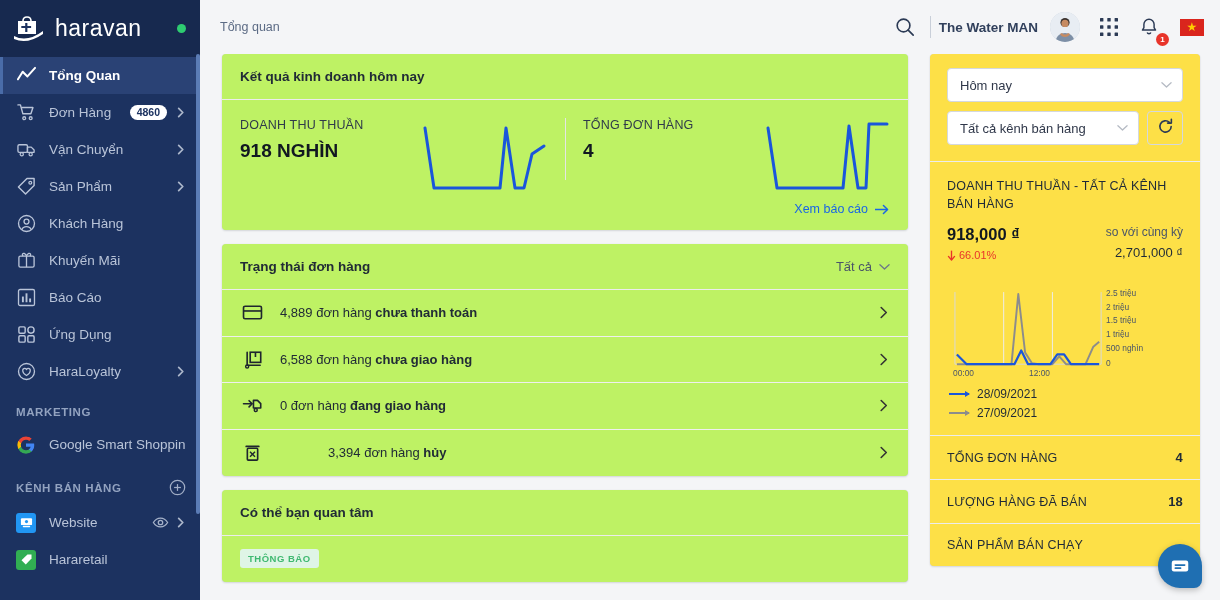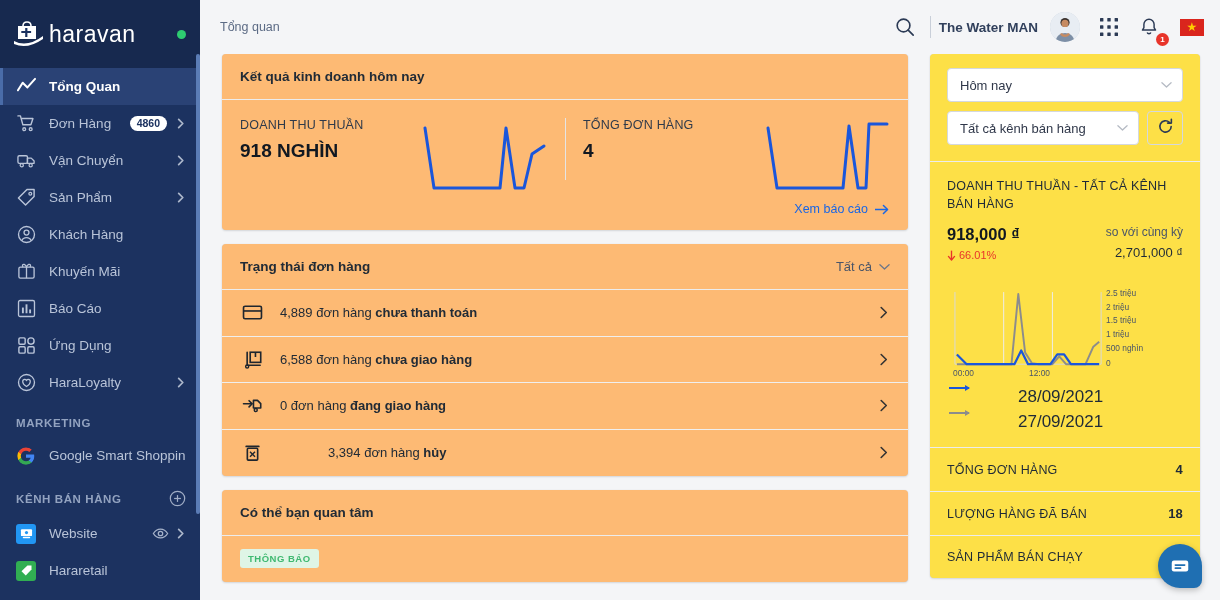--- a/index.html
+++ b/index.html
@@ -13,22 +13,22 @@
   .app { display: flex; width: 1220px; height: 600px; }
 
   
   .sidebar {
     width: 200px; min-width: 200px; height: 600px;
     background: #1c3260;
     position: relative;
     overflow: hidden;
   }
   .sb-logo {
-    height: 68px; display: flex; align-items: center;
-    padding: 0 14px; gap: 4px;
+    height: 57px; display: flex; align-items: center;
+    padding: 0 14px; gap: 10px;
     background: #17294f;
   }
   .logo-mark { width: 30px; height: 26px; position: relative; flex: none; }
   .logo-word {
     color: #ffffff; font-size: 23px; letter-spacing: .5px;
     font-weight: 400; margin-left: 1px;
   }
   .logo-dot {
     width: 9px; height: 9px; border-radius: 50%;
     background: #2ecc71; margin-left: auto;
@@ -102,21 +102,21 @@
     width: 24px; height: 17px; background: #da251d; margin-left: 10px;
     display: flex; align-items: center; justify-content: center;
     color: #ffcd00; font-size: 12px; line-height: 1;
   }
 
   .content { flex: 1; display: flex; gap: 22px; padding: 0 20px 0 22px; overflow: hidden; }
   .col-left { flex: 1; min-width: 0; }
   .col-right { width: 270px; min-width: 270px; }
 
   .card {
-    background: #fdba74; border-radius: 4px;
+    background: #bef264; border-radius: 4px;
     box-shadow: 0 1px 2px rgba(33,43,54,.14), 0 0 1px rgba(33,43,54,.14);
     margin-bottom: 14px;
   }
   .card-head {
     padding: 15px 18px; font-size: 13.5px; font-weight: bold; color: #212b36;
     border-bottom: 1px solid #ececec; display: flex; align-items: center;
   }
   .card-head .filter {
     margin-left: auto; font-weight: normal; font-size: 13px; color: #4a5568;
     display: flex; align-items: center; gap: 7px; cursor: pointer;
@@ -177,21 +177,21 @@
   }
   .rp-figs { display: flex; align-items: flex-start; margin-top: 12px; }
   .rp-main { font-size: 16.5px; font-weight: bold; color: #111821; }
   .rp-delta { font-size: 11px; color: #e8342a; margin-top: 5px; display:flex; align-items:flex-end; gap:3px;}
   .rp-cmp { margin-left: auto; text-align: right; }
   .rp-cmp-l { font-size: 12px; color: #4a5568; }
   .rp-cmp-v { font-size: 13px; color: #1f2a37; margin-top: 6px; }
 
   .chartwrap { display: flex; margin-top: 26px; padding-left: 6px; }
   .legend { padding: 8px 0 4px 2px; }
-  .leg-row { display: flex; align-items: flex-start; font-size: 17px; color: #1f2a37; margin-bottom: 5px; gap: 41px; }
+  .leg-row { display: flex; align-items: center; font-size: 12px; color: #1f2a37; margin-bottom: 5px; }
   .leg-line { width: 20px; height: 2px; margin-right: 8px; position: relative; }
   .leg-line::after {
     content:""; position:absolute; right:-1px; top:-2px;
     border-left: 5px solid; border-top:3px solid transparent; border-bottom:3px solid transparent;
   }
   .stat-row {
     display: flex; align-items: center; padding: 14px 17px;
     border-top: 1px solid #ececec; font-size: 12.5px; color: #1f2a37; letter-spacing:.2px;
   }
   .stat-val { margin-left: auto; font-weight: bold; font-size: 13px; }

